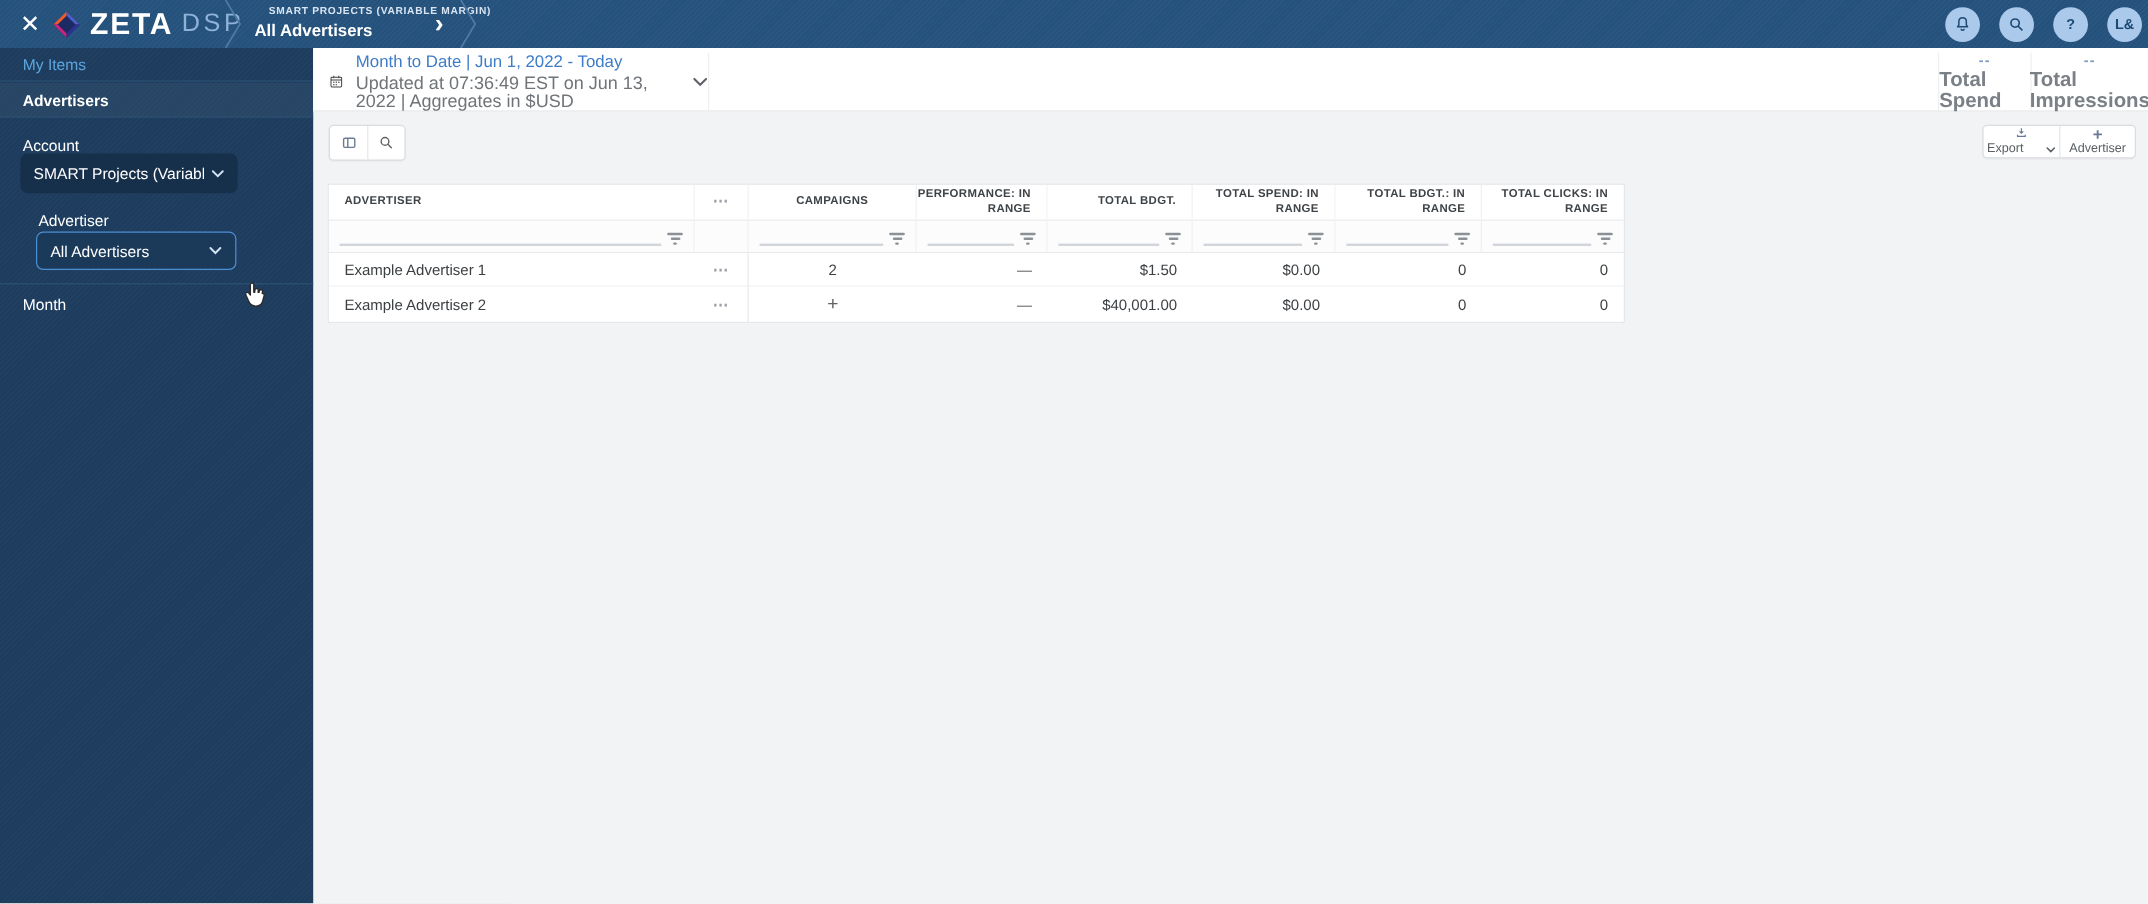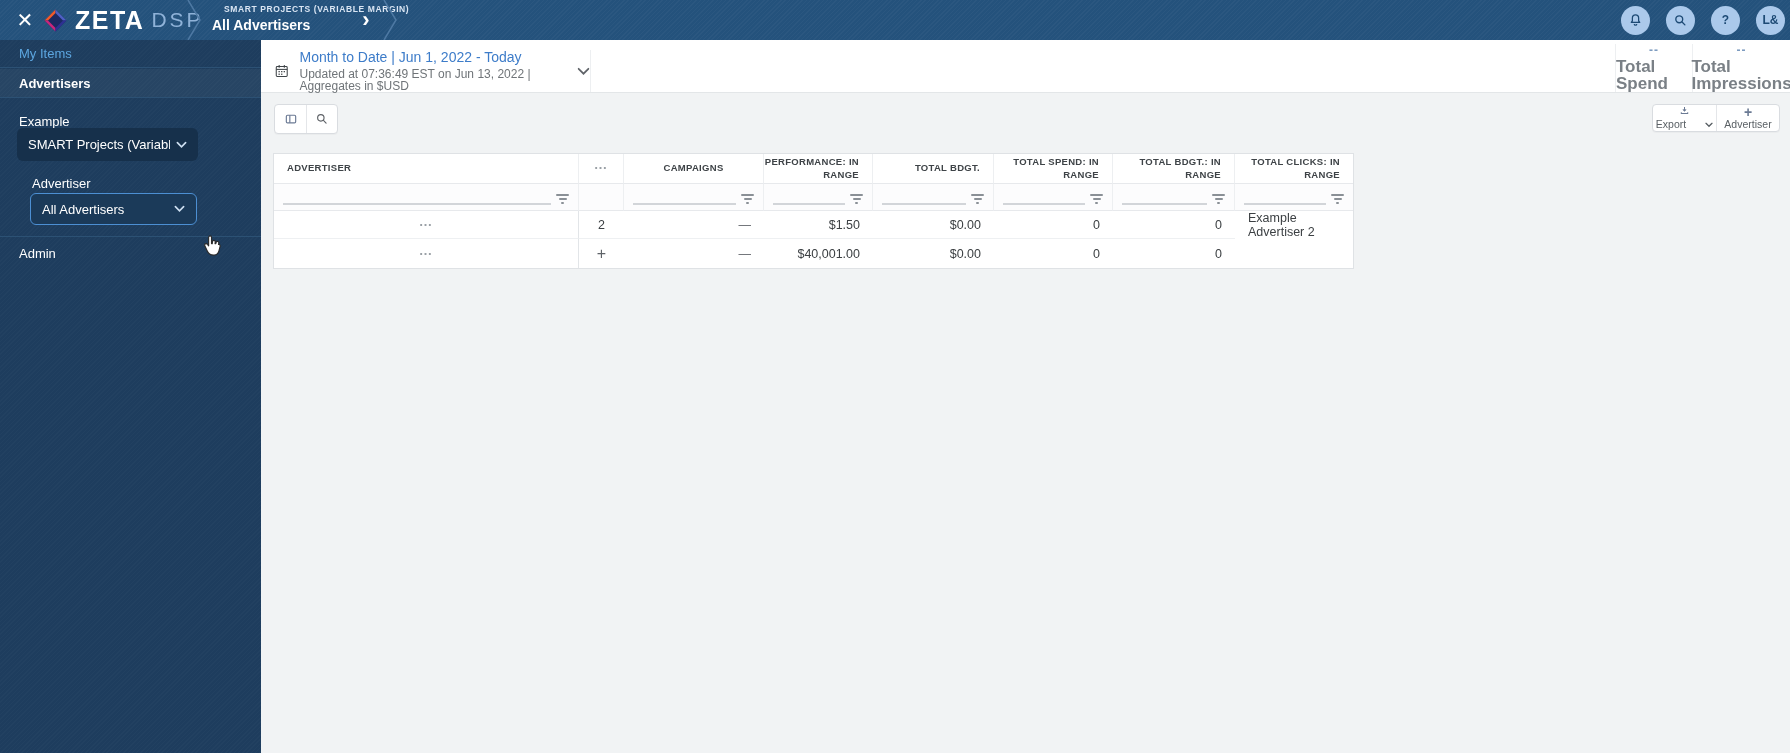--- a/index.html
+++ b/index.html
@@ -56,21 +56,21 @@
   .side-divider { position:absolute; left:0; top:196px; width:100%; height:1px; background:#2C5174; }
   .item-admin { top:197px; height:32px; color:#fff; }
   .hand-cursor { position:absolute; left:200px; top:194px; }
   
   .page-header { position:absolute; left:261px; top:40px; width:1529px; height:53px;
     background:#fff; border-bottom:1px solid #E3E6E8; display:flex; align-items:flex-end; }
   .date-section { width:330px; padding-left:13px; display:flex; align-items:center;
     border-right:1px solid #EDEFF1; cursor:pointer; }
   .date-texts { margin-left:10px; line-height:1; }
   .date-title { font-size:14px; color:#3D7CC9; }
-  .date-sub { font-size:12px; color:#6F7478; margin-top:4px; }
+  .date-sub { font-size:15px; color:#6F7478; margin-top:4px; }
   .date-caret { color:#5F6368; margin-left:12px; display:flex; }
   .ph-spacer { flex:1; }
   .stat { border-left:1px solid #EDEFF1; display:flex; flex-direction:column;
     align-items:center; justify-content:center; line-height:1; }
   .stat-spend { width:77px; } .stat-impressions { width:98px; }
   .stat-value { font-size:12px; font-weight:bold; color:#7E9CC0; letter-spacing:1px; }
   .stat-label { font-size:17px; color:#7A8086; margin-top:2px;font-weight:bold; }
   
   .mini-toolbar { position:absolute; left:274px; top:104px; height:30px; background:#fff;
     border:1px solid #D9DCE0; border-radius:4px; display:flex; overflow:hidden;
@@ -164,42 +164,42 @@
       </div>
       <div class="circle-btn">?</div>
       <div class="circle-btn">L&amp;</div>
     </div>
   </div>
 
   <div class="sidebar">
     <div class="side-item item-advertisers">Advertisers</div>
     <div class="side-item item-myitems">My Items</div>
 
-    <div class="account-label">Example</div>
+    <div class="account-label">Account</div>
     <div class="select-box account-select">
       <span class="sel-value">SMART Projects (Variable M</span>
       <span class="sel-caret">
         <svg viewBox="0 0 12 8" width="11" height="8">
             <path d="M1.5 1.5 6 6l4.5-4.5" fill="none" stroke="currentColor" stroke-width="1.8" stroke-linecap="round"></path>
           </svg>
       </span>
     </div>
 
     <div class="adv-label">Advertiser</div>
     <div class="select-box adv-select">
       <span class="sel-value">All Advertisers</span>
       <span class="sel-caret">
         <svg viewBox="0 0 12 8" width="11" height="8">
             <path d="M1.5 1.5 6 6l4.5-4.5" fill="none" stroke="currentColor" stroke-width="1.8" stroke-linecap="round"></path>
           </svg>
       </span>
     </div>
 
     <div class="side-divider"></div>
-    <div class="side-item item-admin">Admin</div>
+    <div class="side-item item-admin">Month</div>
 
     <svg class="hand-cursor" viewBox="0 0 24 24" width="23" height="23">
       <path d="M9 3.5c0-.8.7-1.5 1.5-1.5S12 2.7 12 3.5V10h.8l.2-2c.1-.8.8-1.4 1.6-1.3.8.1 1.4.8 1.3 1.6L15.7 10h.8l.3-1.2c.2-.8 1-1.2 1.8-1 .8.2 1.2 1 1 1.8L19.3 11h.7c.8.2 1.2 1 1 1.8l-1.3 5C18.9 20.5 16.6 22 14 22c-3.2 0-5.3-1.5-6.4-4.2L5 12.2c-.4-.9.1-1.9 1-2.1.7-.2 1.4.1 1.8.7L9 12.3z" fill="#ffffff" stroke="#2b2b2b" stroke-width="1.2" stroke-linejoin="round"></path>
     </svg>
   </div>
 
   <div class="page-header">
     <div class="date-section">
       <svg viewBox="0 0 24 24" width="20" height="22">
         <rect x="3.5" y="5" width="17" height="15.5" rx="1.5" fill="none" stroke="#3E4347" stroke-width="1.6"></rect>
@@ -332,20 +332,21 @@
       </div>
     <div class="gf no-r">
         <span class="f-line"></span>
         <span class="filter-glyph">
           <i></i>
           <i></i>
           <i></i>
         </span>
       </div>
 
+    <div class="gc row1 left">Example Advertiser 1</div>
     <div class="gc row1 center pin">
         <span class="dots">⋯</span>
       </div>
     <div class="gc row1 center">2</div>
     <div class="gc row1 right dash">—</div>
     <div class="gc row1 right">$1.50</div>
     <div class="gc row1 right">$0.00</div>
     <div class="gc row1 right">0</div>
     <div class="gc row1 right">0</div>
 

